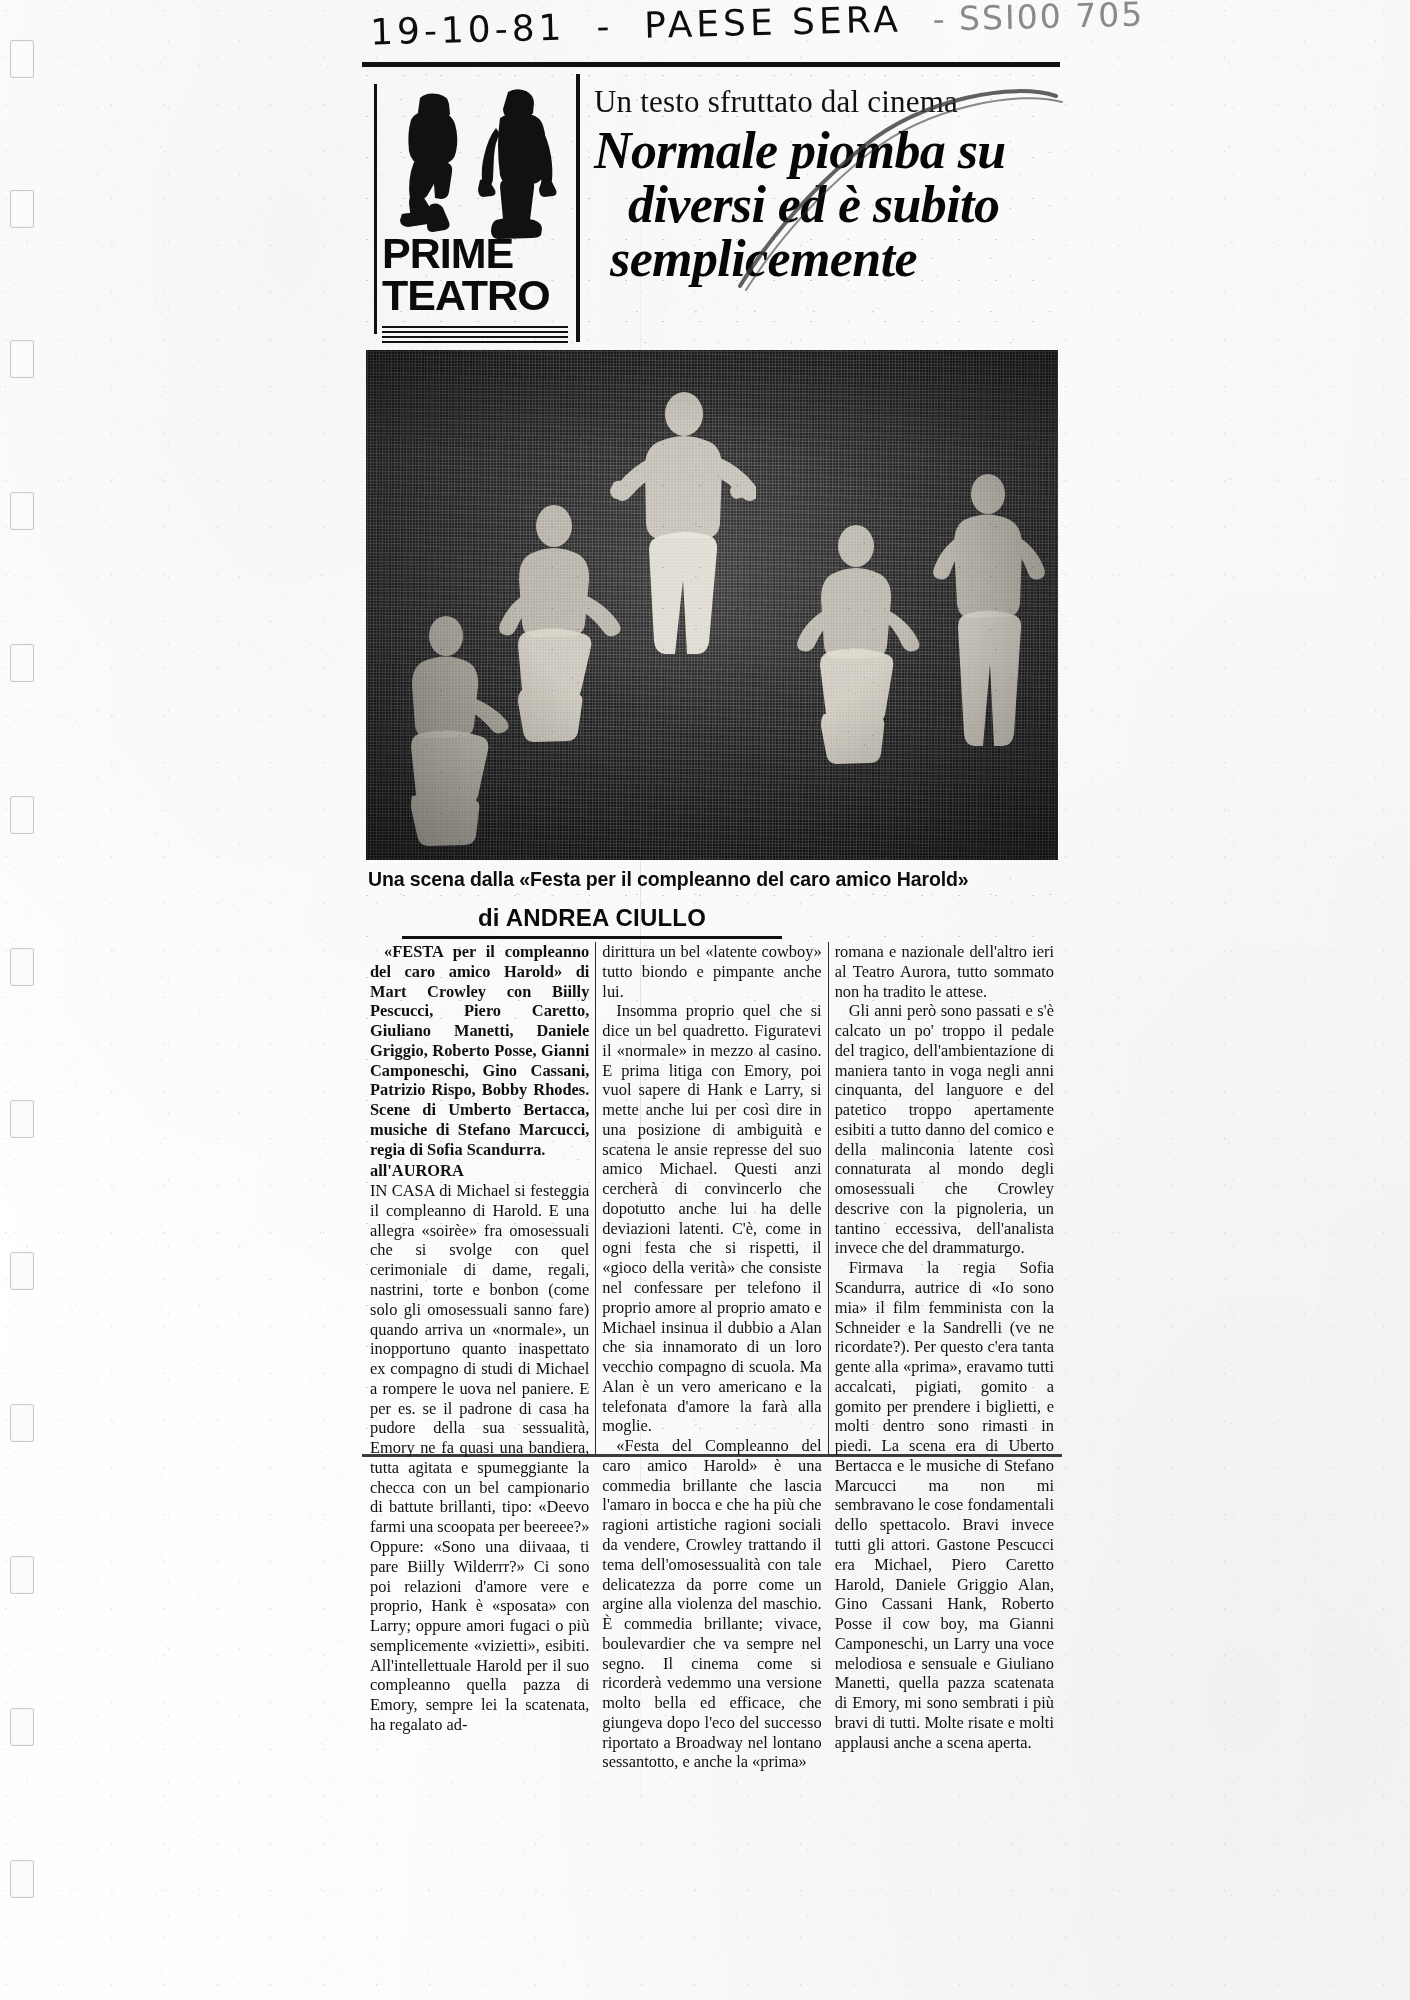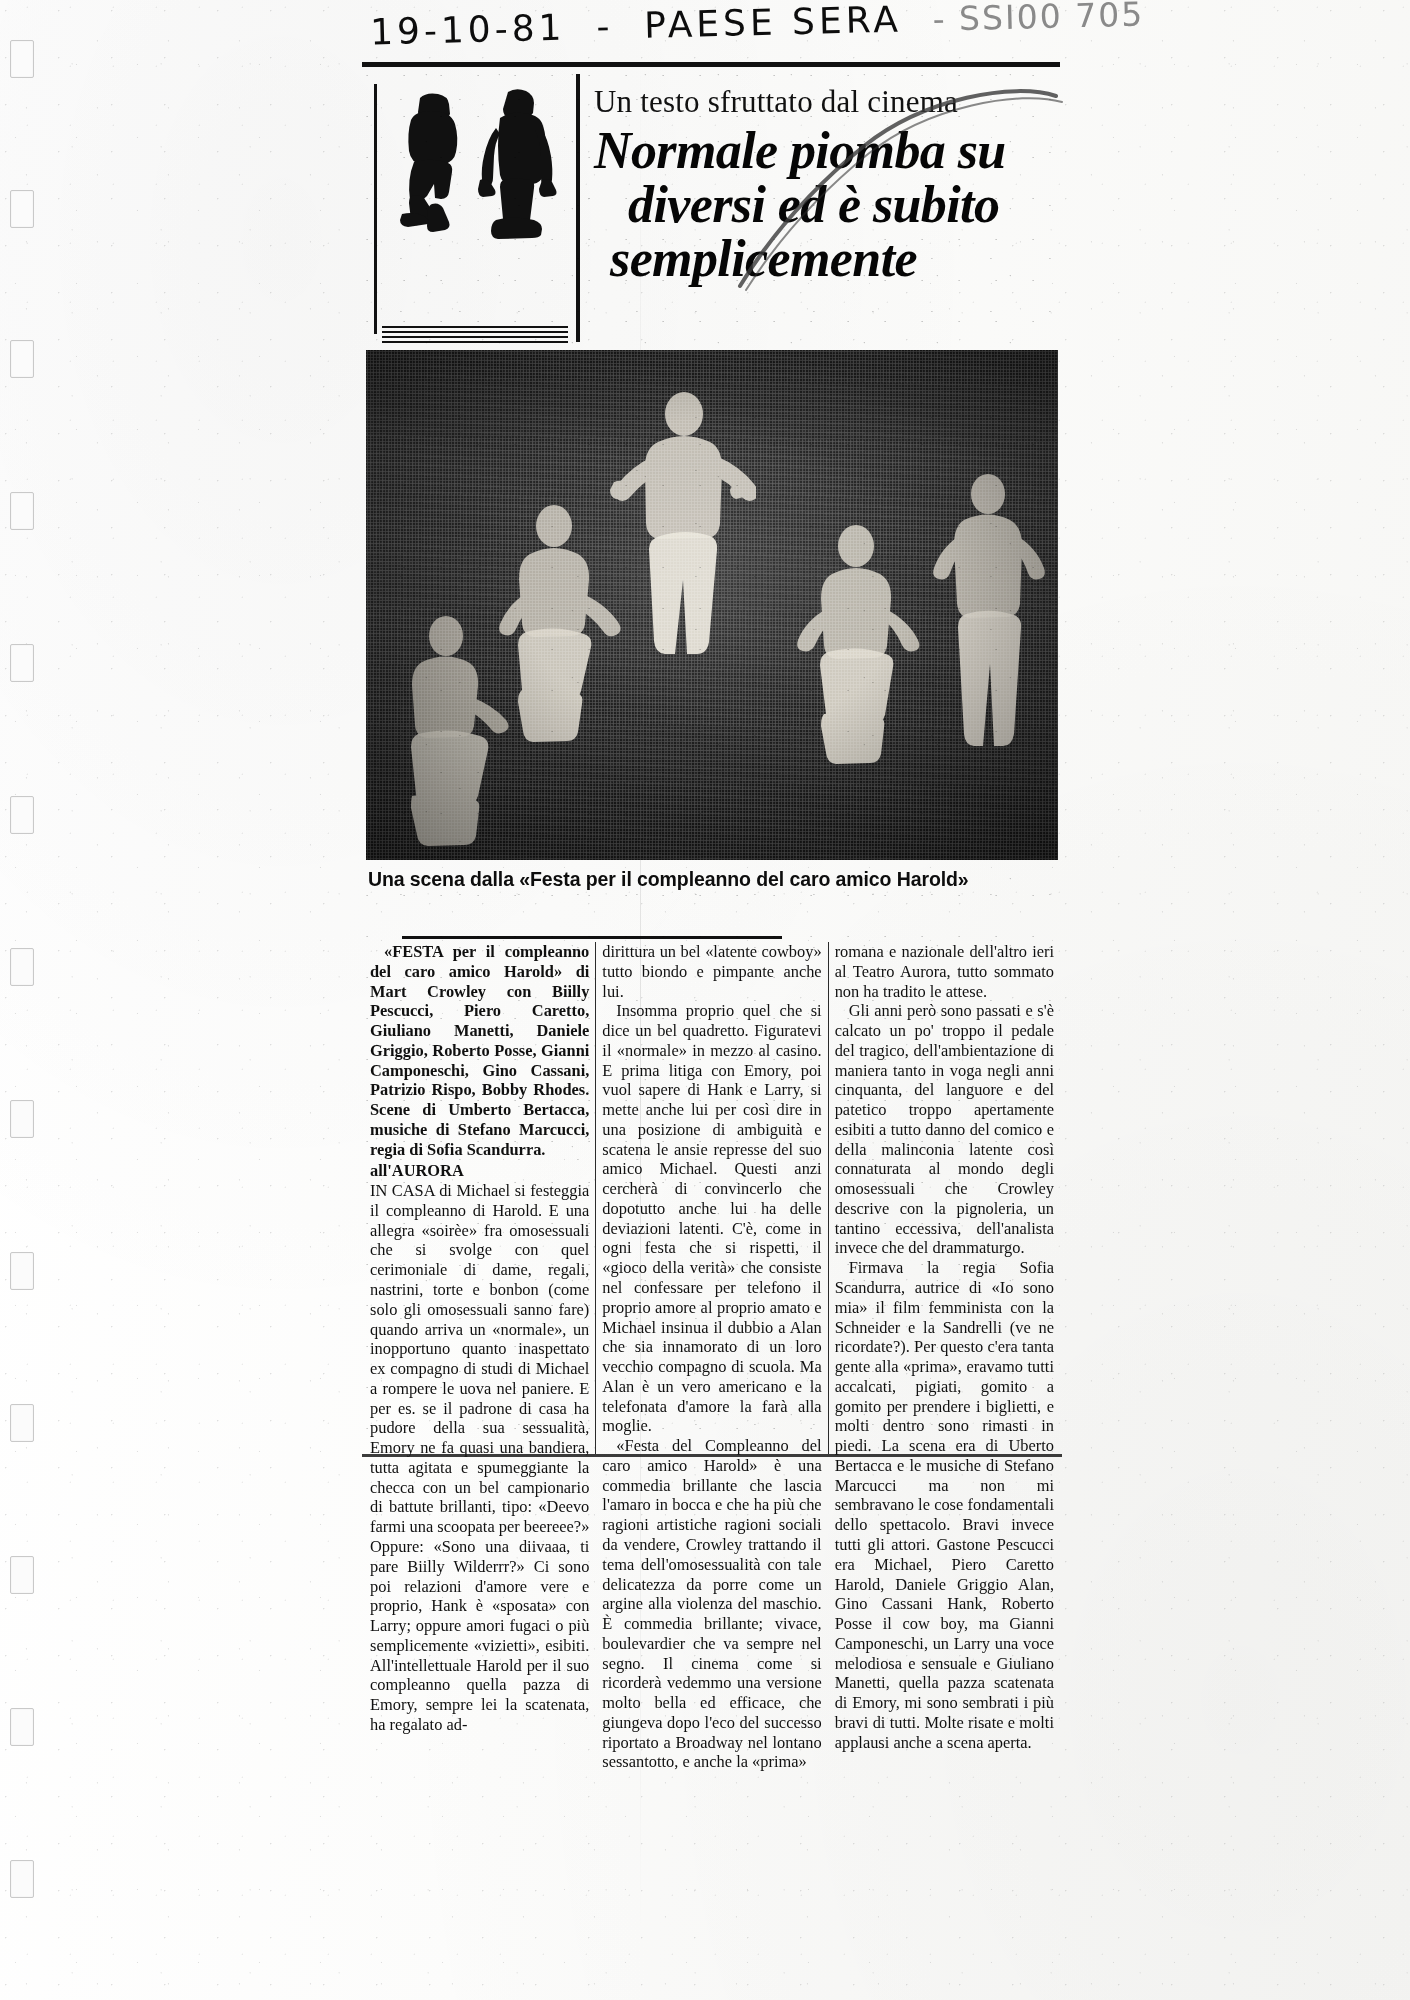--- a/index.html
+++ b/index.html
@@ -242,20 +242,24 @@
             <path d="M62 38 q8 12 11 30 q2 13 1 24 q-1 7 -6 6 q-5 -1 -5 -8 l0 -22 q-1 -16 -6 -26z"></path>
             <path d="M2 92 q6 -3 10 2 l5 8 q2 5 -3 6 l-9 1 q-5 -1 -5 -8z"></path>
             <path d="M64 92 q6 -3 10 2 l4 8 q2 5 -3 6 l-9 1 q-5 -1 -5 -8z"></path>
             <path d="M26 92 q12 -3 26 0 q5 1 4 8 l-4 32 q-1 7 -8 7 l-11 0 q-7 -1 -8 -8 l-3 -32 q0 -6 4 -7z"></path>
             <path d="M18 132 q18 -5 38 0 q8 3 8 9 l-1 6 q-2 3 -9 3 l-34 1 q-7 -1 -7 -8 q0 -8 5 -11z"></path>
           </g>
         </svg>
       </div>
     </div>
 
+    <div class="prime-teatro">
+      <div>PRIME</div>
+      <div>TEATRO</div>
+    </div>
     <div class="hatch"></div>
   </div>
 
   <div class="headblock">
     <div class="kicker">Un testo sfruttato dal cinema</div>
     <div class="headline">
       <div>Normale piomba su</div>
       <div class="hl2">diversi ed è subito</div>
       <div class="hl3">semplicemente</div>
     </div>
@@ -342,20 +346,21 @@
         </g>
       </svg>
     </div>
 
     <div class="halftone"></div>
     <div class="vig"></div>
   </div>
 
   <div class="caption">Una scena dalla «Festa per il compleanno del caro amico Harold»</div>
 
+  <div class="byline">di ANDREA CIULLO</div>
   <div class="byline-rule"></div>
 
   <div class="cols">
 
     <div class="col c1">
       <p class="lede">«FESTA per il compleanno del caro amico Harold» di Mart Crowley con Biilly Pescucci, Piero Caretto, Giuliano Manetti, Daniele Griggio, Roberto Posse, Gianni Camponeschi, Gino Cassani, Patrizio Rispo, Bobby Rhodes. Scene di Umberto Bertacca, musiche di Stefano Marcucci, regia di Sofia Scandurra.</p>
       <span class="theatre">all'AURORA</span>
       <p class="noindent">IN CASA di Michael si festeggia il compleanno di Harold. E una allegra «soirèe» fra omosessuali che si svolge con quel cerimoniale di dame, regali, nastrini, torte e bonbon (come solo gli omosessuali sanno fare) quando arriva un «normale», un inopportuno quanto inaspettato ex compagno di studi di Michael a rompere le uova nel paniere. E per es. se il padrone di casa ha pudore della sua sessualità, Emory ne fa quasi una bandiera, tutta agitata e spumeggiante la checca con un bel campionario di battute brillanti, tipo: «Deevo farmi una scoopata per beereee?» Oppure: «Sono una diivaaa, ti pare Biilly Wilderrr?» Ci sono poi relazioni d'amore vere e proprio, Hank è «sposata» con Larry; oppure amori fugaci o più semplicemente «vizietti», esibiti. All'intellettuale Harold per il suo compleanno quella pazza di Emory, sempre lei la scatenata, ha regalato ad-</p>
     </div>
 

